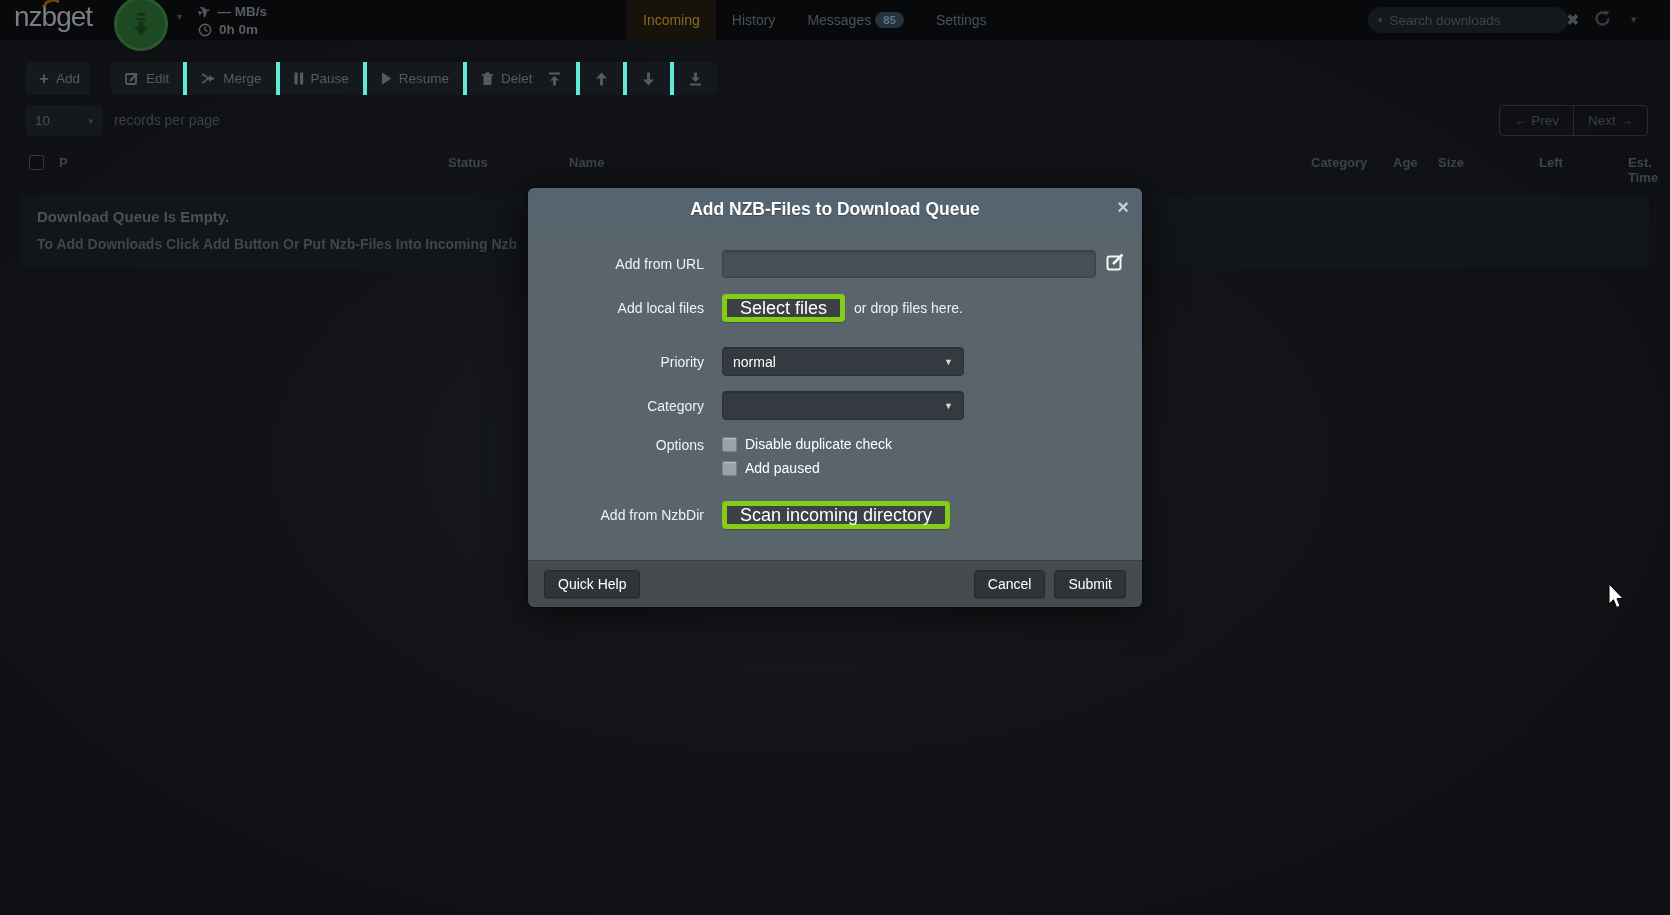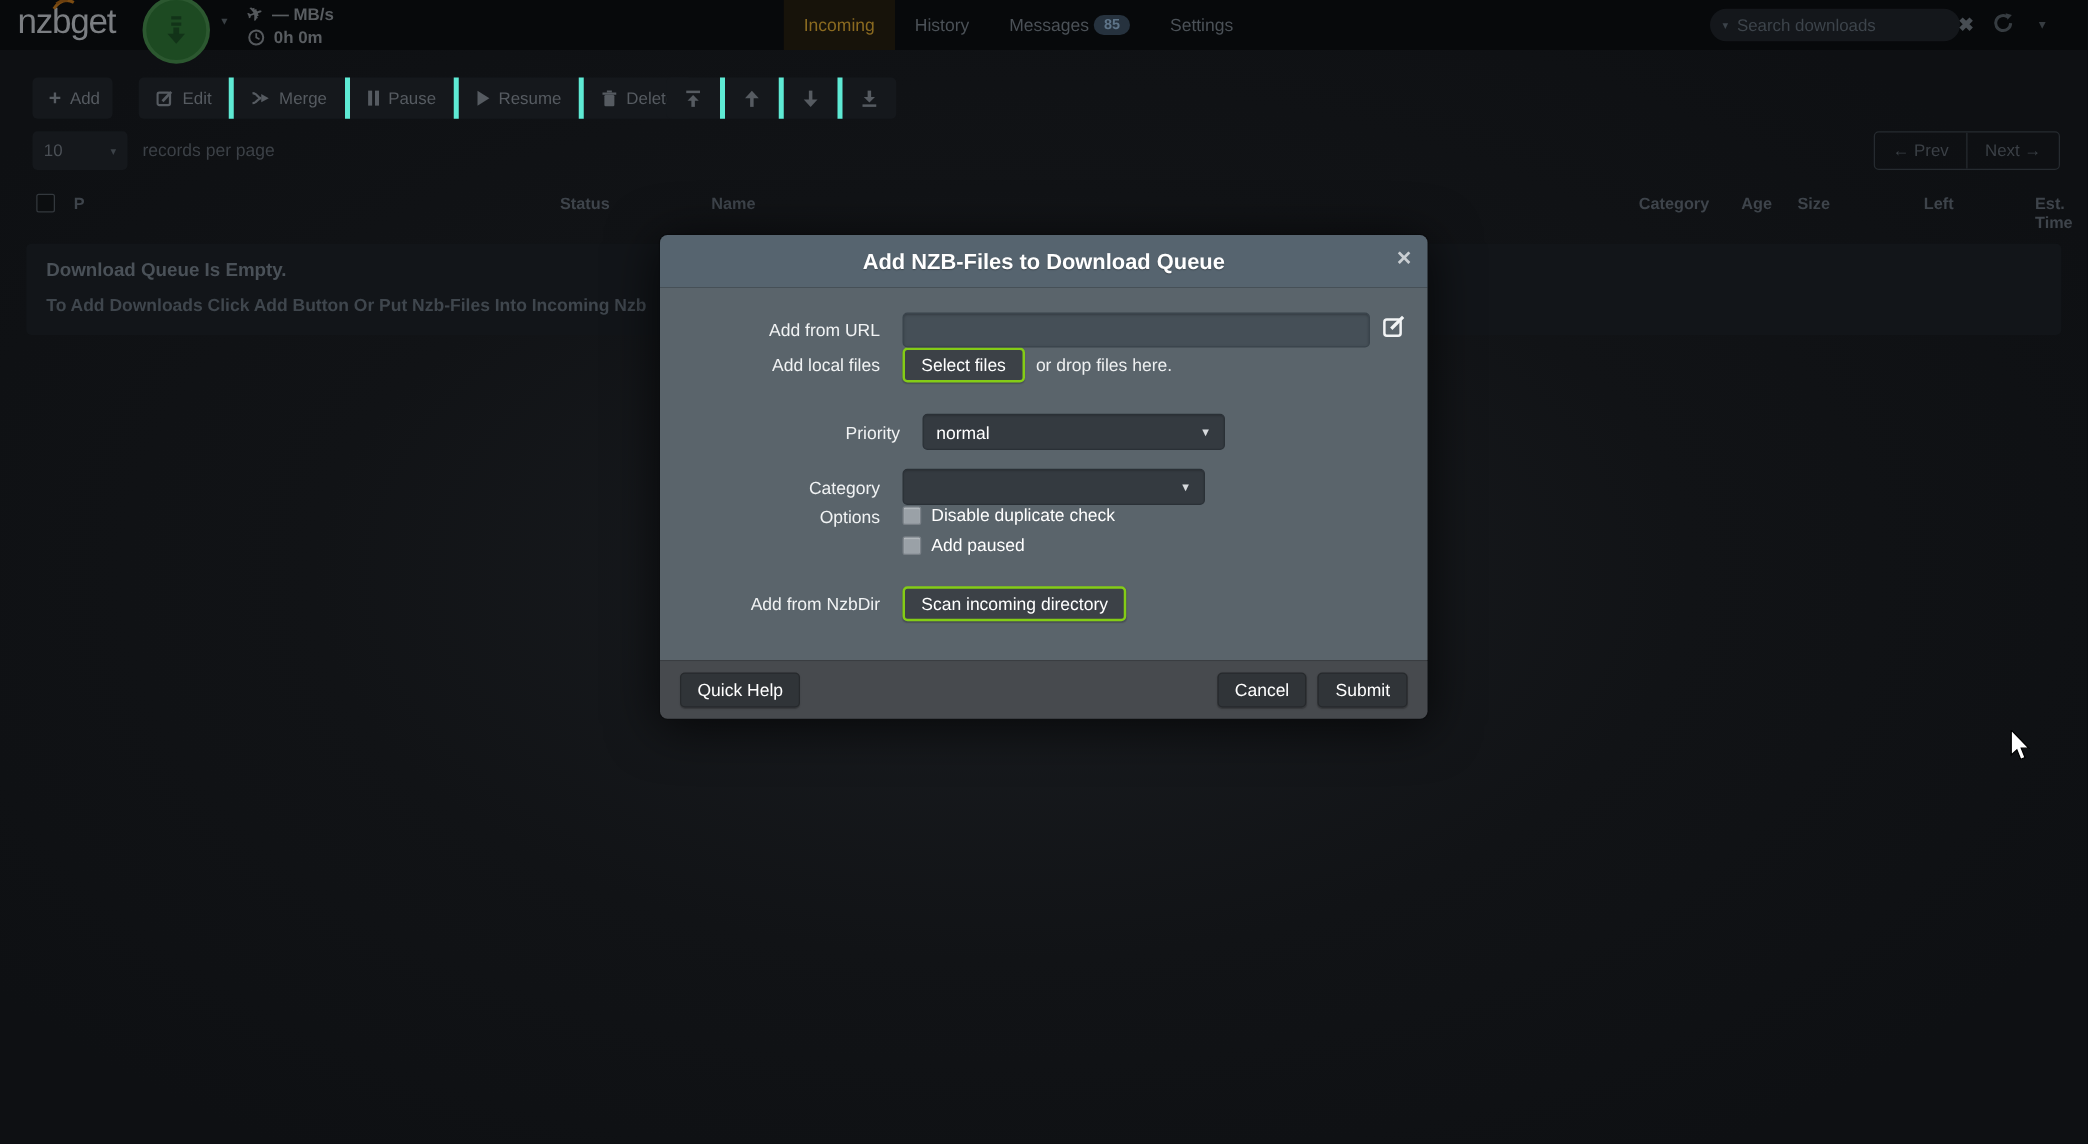--- a/index.html
+++ b/index.html
@@ -76,34 +76,34 @@
   .modal-body { background:#5a646b; padding:20px 0 31px 0; }
   .mrow { display:grid; grid-template-columns:176px 1fr; column-gap:18px; align-items:center; }
   .mlabel { text-align:right; color:#f1f3f4; font-size:14px; }
   .mrow.top-align { align-items:flex-start; }
   .mrow.top-align .mlabel { padding-top:1px;margin-left:36px; }
   .mctrl { display:flex; align-items:center; }
   .url-input { width:374px; height:28px; background:#454f57; border:1px solid #39434b; border-radius:4px;
                box-shadow:inset 0 1px 2px rgba(0,0,0,0.25); color:#eef0f2; font-size:14px; padding:0 7px; outline:none; position:relative; }
   .caret-line { position:absolute; width:1px; height:16px; background:#dfe3e5; margin-left:8px; margin-top:6px; }
   .edit-icon { margin-left:10px; }
-  .btn-dark { height:28px; background:#3c4147; border:2px solid #84cc16; border-radius:4px;
-              color:#ffffff; font-size:14px; padding:0 13px; display:inline-flex; align-items:center;
+  .btn-dark { height:28px; background:#3c4147; border:5px solid #84cc16; border-radius:4px;
+              color:#ffffff; font-size:18px; padding:0 13px; display:inline-flex; align-items:center;
               box-shadow:0 1px 1px rgba(0,0,0,0.2); }
   .drop-hint { color:#eef0f1; font-size:14px; margin-left:9px; }
   .fake-select { width:242px; height:29px; background:#343a40; border:1px solid #2a3036; border-radius:4px;
                  display:flex; align-items:center; padding:0 10px; color:#ffffff; font-size:14px;
                  box-shadow:inset 0 1px 1px rgba(0,0,0,0.15); }
   .fake-select .caret { margin-left:auto; color:#d7dadd; font-size:9px; }
   .check-col { display:flex; flex-direction:column; gap:8px; }
   .check-row { display:flex; align-items:center; gap:8px; }
   .checkbox { width:15px; height:15px; background:#9aa1a7; border:1px solid #798087; border-radius:2px;
               box-shadow:inset 0 1px 1px rgba(255,255,255,0.35); }
   .check-label { color:#ffffff; font-size:14px; }
-  .m16 { } .m25 { margin-bottom:25px; } .m15 { margin-bottom:15px;margin-left:16px; }
+  .m16 { margin-bottom:16px; } .m25 { margin-bottom:25px; } .m15 { margin-bottom:15px; }
   .modal-footer { height:47px; background:#474a4e; border-top:1px solid #3a3d41; border-radius:0 0 6px 6px;
                   display:flex; align-items:center; padding:0 16px; }
   .btn-footer { height:28px; background:#303438; border:1px solid #26292c; border-radius:4px;
                 color:#ffffff; font-size:14px; padding:0 13px; display:inline-flex; align-items:center;
                 box-shadow:0 1px 1px rgba(0,0,0,0.25); }
   .footer-spacer { flex:1; }
   .btn-footer + .btn-footer { margin-left:9px; }
 
   .cursor { position:absolute; left:1608px; top:584px; z-index:50; }
 </style>

